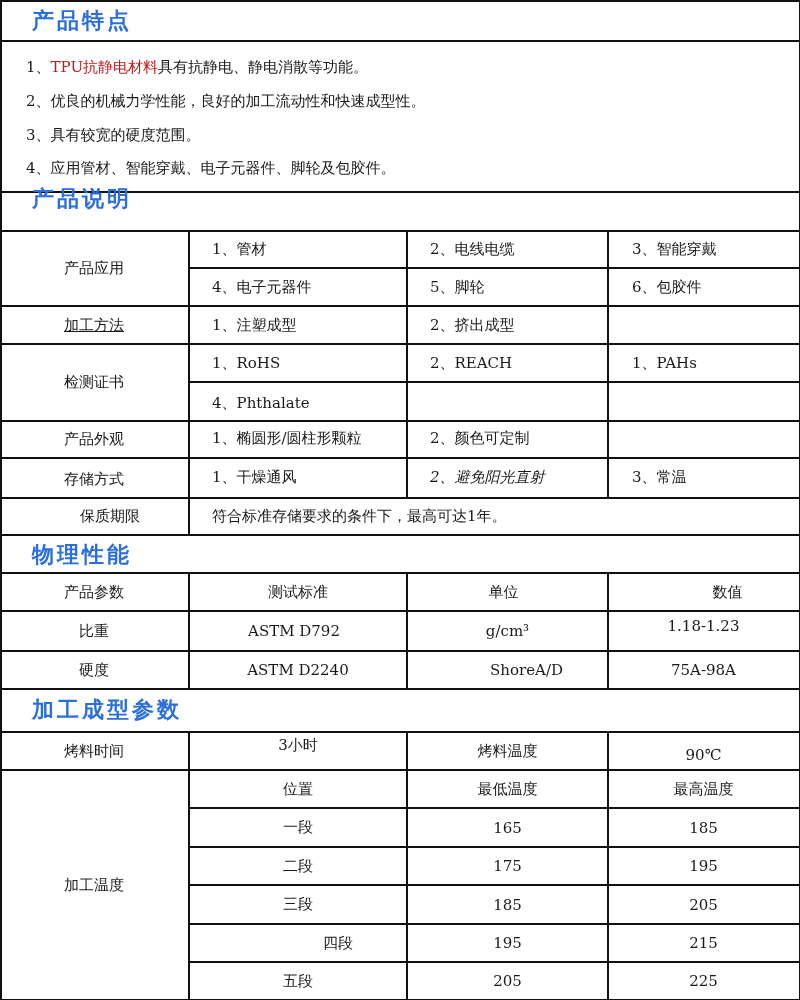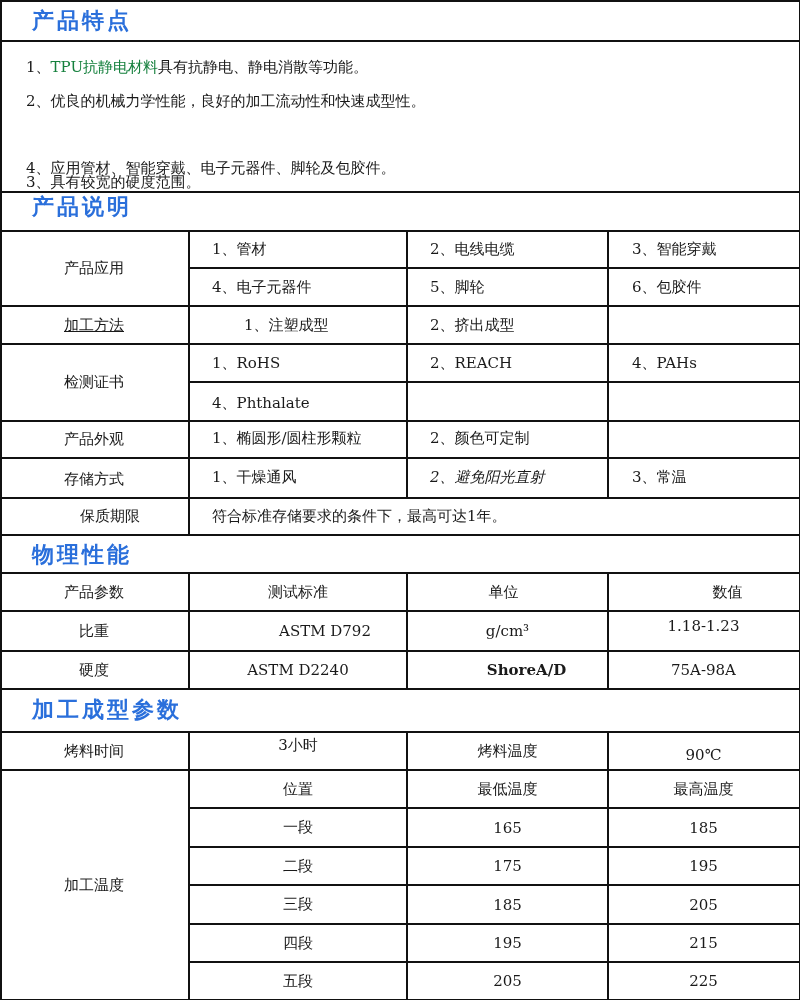--- a/index.html
+++ b/index.html
@@ -5,44 +5,44 @@
   html, body { margin: 0; padding: 0; background: #ffffff; }
   body { width: 800px; height: 1000px; overflow: hidden; position: relative;
          font-family: "DejaVu Serif", "Liberation Serif", serif; color: #1a1a1a; }
   .frame { position: absolute; left: 0; top: 0; width: 797px; height: 997px;
            border: 2px solid #111; box-sizing: content-box; }
   .hl { position: absolute; left: 0; width: 800px; height: 2px; background: #111; }
   .vl { position: absolute; width: 2px; background: #111; }
   .sec { position: absolute; left: 32px; font-family: "DejaVu Sans", "Liberation Sans", sans-serif;
          font-weight: bold; font-size: 22px; color: #2a6fdb; letter-spacing: 3px; }
   .feat { position: absolute; left: 26px; font-size: 15px; white-space: nowrap; }
-  .feat .link { color: #15803d; }
+  .feat .link { color: #b91c1c; }
   .cell { position: absolute; font-size: 15px; white-space: nowrap; display: flex;
           align-items: center; }
   .c { justify-content: center; }
   .l { justify-content: flex-start; }
 </style>
 </head>
 <body>
 
 <div class="frame"></div>
 
 <div class="sec" style="top:6px;">产品特点</div>
 <div class="hl" style="top:40px;"></div>
 
 <div class="feat" style="top:58px;">
   <span>1、</span><span class="link">TPU抗静电材料</span><span>具有抗静电、静电消散等功能。</span>
 </div>
 <div class="feat" style="top:92px;">2、优良的机械力学性能，良好的加工流动性和快速成型性。</div>
-<div class="feat" style="top:126px;margin-top:47px;">3、具有较宽的硬度范围。</div>
+<div class="feat" style="top:126px;">3、具有较宽的硬度范围。</div>
 <div class="feat" style="top:159px;">4、应用管材、智能穿戴、电子元器件、脚轮及包胶件。</div>
 
 <div class="hl" style="top:191px;"></div>
 
-<div class="sec" style="top:192px;">产品说明</div>
+<div class="sec" style="top:184px;">产品说明</div>
 <div class="hl" style="top:230px;"></div>
 
 <div class="hl" style="top:267px; left:189px; width:611px;"></div>
 <div class="hl" style="top:305px;"></div>
 <div class="hl" style="top:343px;"></div>
 <div class="hl" style="top:381px; left:189px; width:611px;"></div>
 <div class="hl" style="top:420px;"></div>
 <div class="hl" style="top:457px;"></div>
 <div class="hl" style="top:497px;"></div>
 <div class="hl" style="top:534px;"></div>
@@ -53,27 +53,27 @@
 
 <div class="cell c" style="left:0; top:232px; width:188px; height:73px;">产品应用</div>
 <div class="cell l" style="left:212px; top:232px; width:190px; height:35px;">1、管材</div>
 <div class="cell l" style="left:430px; top:232px; width:175px; height:35px;">2、电线电缆</div>
 <div class="cell l" style="left:632px; top:232px; width:165px; height:35px;">3、智能穿戴</div>
 <div class="cell l" style="left:212px; top:269px; width:190px; height:36px;">4、电子元器件</div>
 <div class="cell l" style="left:430px; top:269px; width:175px; height:36px;">5、脚轮</div>
 <div class="cell l" style="left:632px; top:269px; width:165px; height:36px;">6、包胶件</div>
 
 <div class="cell c" style="left:0; top:307px; width:188px; height:36px;text-decoration:underline;">加工方法</div>
-<div class="cell l" style="left:212px; top:307px; width:190px; height:36px;margin-left:32px;">1、注塑成型</div>
+<div class="cell l" style="left:212px; top:307px; width:190px; height:36px;">1、注塑成型</div>
 <div class="cell l" style="left:430px; top:307px; width:175px; height:36px;">2、挤出成型</div>
 
 <div class="cell c" style="left:0; top:345px; width:188px; height:75px;">检测证书</div>
 <div class="cell l" style="left:212px; top:345px; width:190px; height:36px;">1、RoHS</div>
 <div class="cell l" style="left:430px; top:345px; width:175px; height:36px;">2、REACH</div>
-<div class="cell l" style="left:632px; top:345px; width:165px; height:36px;">4、PAHs</div>
+<div class="cell l" style="left:632px; top:345px; width:165px; height:36px;">1、PAHs</div>
 <div class="cell l" style="left:212px; top:385px; width:190px; height:36px;">4、Phthalate</div>
 
 <div class="cell c" style="left:0; top:422px; width:188px; height:35px;">产品外观</div>
 <div class="cell l" style="left:212px; top:420px; width:190px; height:37px;">1、椭圆形/圆柱形颗粒</div>
 <div class="cell l" style="left:430px; top:420px; width:175px; height:37px;">2、颜色可定制</div>
 
 <div class="cell c" style="left:0; top:461px; width:188px; height:36px;">存储方式</div>
 <div class="cell l" style="left:212px; top:459px; width:190px; height:36px;">1、干燥通风</div>
 <div class="cell l" style="left:430px; top:459px; width:175px; height:36px;font-style:italic;">2、避免阳光直射</div>
 <div class="cell l" style="left:632px; top:459px; width:165px; height:36px;">3、常温</div>
@@ -89,27 +89,27 @@
 <div class="vl" style="left:188px; top:572px; height:117px;"></div>
 <div class="vl" style="left:406px; top:572px; height:117px;"></div>
 <div class="vl" style="left:607px; top:572px; height:117px;"></div>
 
 <div class="cell c" style="left:0; top:574px; width:188px; height:36px;">产品参数</div>
 <div class="cell c" style="left:190px; top:574px; width:216px; height:36px;">测试标准</div>
 <div class="cell c" style="left:408px; top:574px; width:191px; height:36px;">单位</div>
 <div class="cell c" style="left:609px; top:574px; width:189px; height:36px;margin-left:24px;">数值</div>
 
 <div class="cell c" style="left:0; top:612px; width:188px; height:38px;">比重</div>
-<div class="cell c" style="left:190px; top:612px; width:208px; height:38px;margin-left:31px;">ASTM D792</div>
+<div class="cell c" style="left:190px; top:612px; width:208px; height:38px;">ASTM D792</div>
 <div class="cell c" style="left:408px; top:612px; width:199px; height:38px;">g/cm³</div>
 <div class="cell c" style="left:609px; top:612px; width:189px; height:28px;">1.18-1.23</div>
 
 <div class="cell c" style="left:0; top:652px; width:188px; height:36px;">硬度</div>
 <div class="cell c" style="left:190px; top:652px; width:216px; height:36px;">ASTM D2240</div>
-<div class="cell c" style="left:408px; top:652px; width:237px; height:36px;font-weight:bold;">ShoreA/D</div>
+<div class="cell c" style="left:408px; top:652px; width:237px; height:36px;">ShoreA/D</div>
 <div class="cell c" style="left:609px; top:652px; width:189px; height:36px;">75A-98A</div>
 
 <div class="sec" style="top:695px;">加工成型参数</div>
 <div class="hl" style="top:731px;"></div>
 <div class="hl" style="top:769px;"></div>
 <div class="hl" style="top:807px; left:189px; width:611px;"></div>
 <div class="hl" style="top:846px; left:189px; width:611px;"></div>
 <div class="hl" style="top:884px; left:189px; width:611px;"></div>
 <div class="hl" style="top:923px; left:189px; width:611px;"></div>
 <div class="hl" style="top:961px; left:189px; width:611px;"></div>
@@ -133,19 +133,19 @@
 <div class="cell c" style="left:609px; top:809px; width:189px; height:37px;">185</div>
 
 <div class="cell c" style="left:190px; top:848px; width:216px; height:36px;">二段</div>
 <div class="cell c" style="left:408px; top:848px; width:199px; height:36px;">175</div>
 <div class="cell c" style="left:609px; top:848px; width:189px; height:36px;">195</div>
 
 <div class="cell c" style="left:190px; top:886px; width:216px; height:37px;">三段</div>
 <div class="cell c" style="left:408px; top:886px; width:199px; height:37px;">185</div>
 <div class="cell c" style="left:609px; top:886px; width:189px; height:37px;">205</div>
 
-<div class="cell c" style="left:190px; top:925px; width:216px; height:36px;">四段</div>
+<div class="cell c" style="left:190px; top:925px; width:216px; height:36px;padding-left:40px;">四段</div>
 <div class="cell c" style="left:408px; top:925px; width:199px; height:36px;">195</div>
 <div class="cell c" style="left:609px; top:925px; width:189px; height:36px;">215</div>
 
 <div class="cell c" style="left:190px; top:963px; width:216px; height:36px;">五段</div>
 <div class="cell c" style="left:408px; top:963px; width:199px; height:36px;">205</div>
 <div class="cell c" style="left:609px; top:963px; width:189px; height:36px;">225</div>
 
 </body></html>

